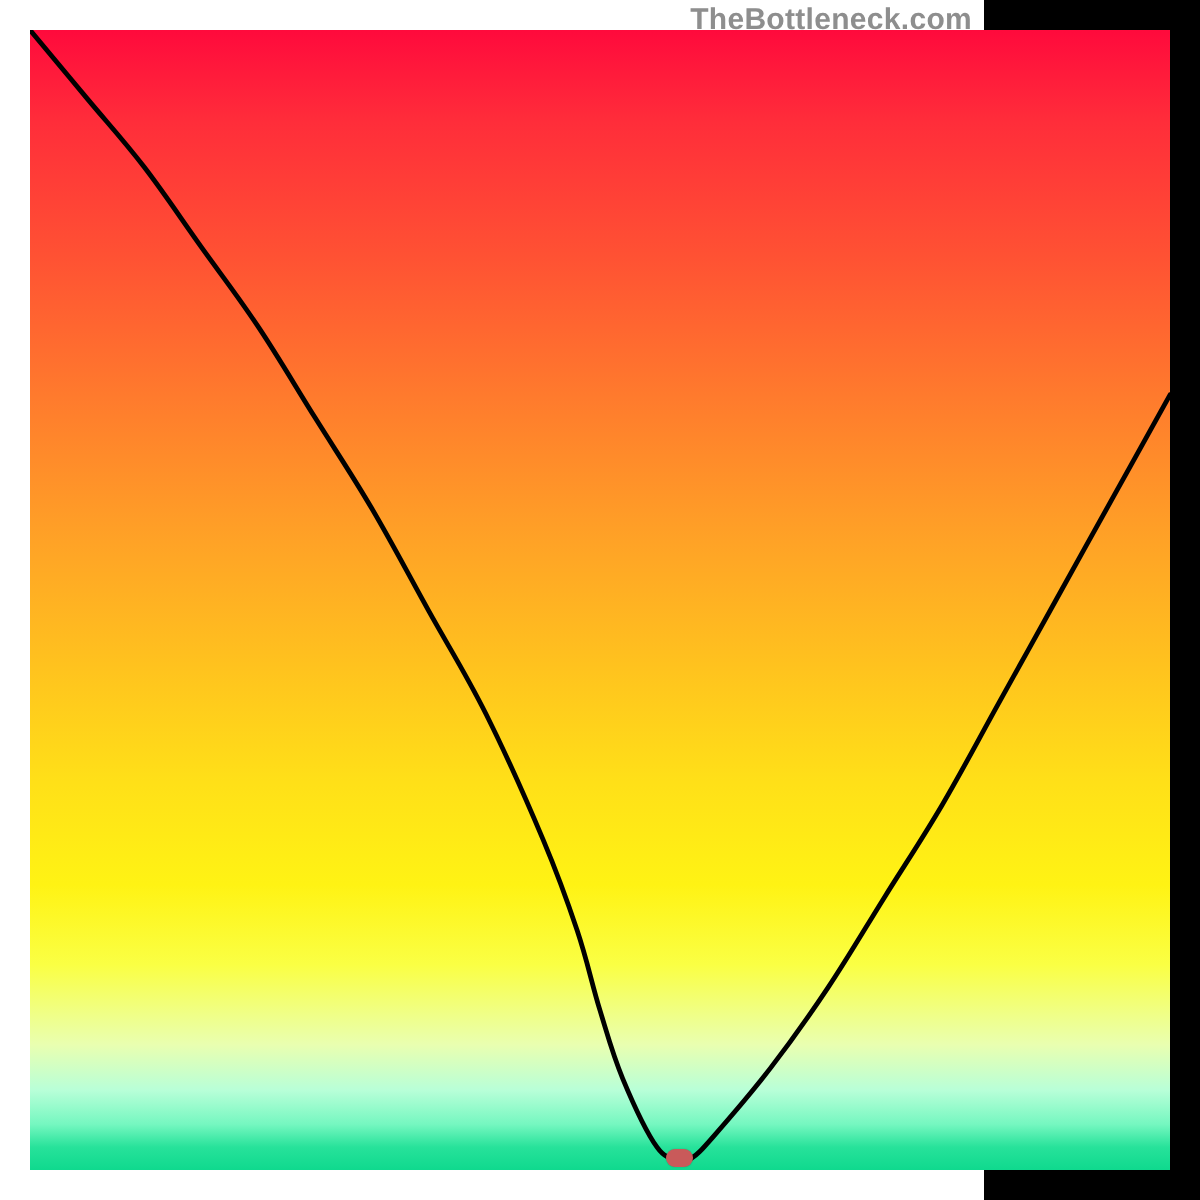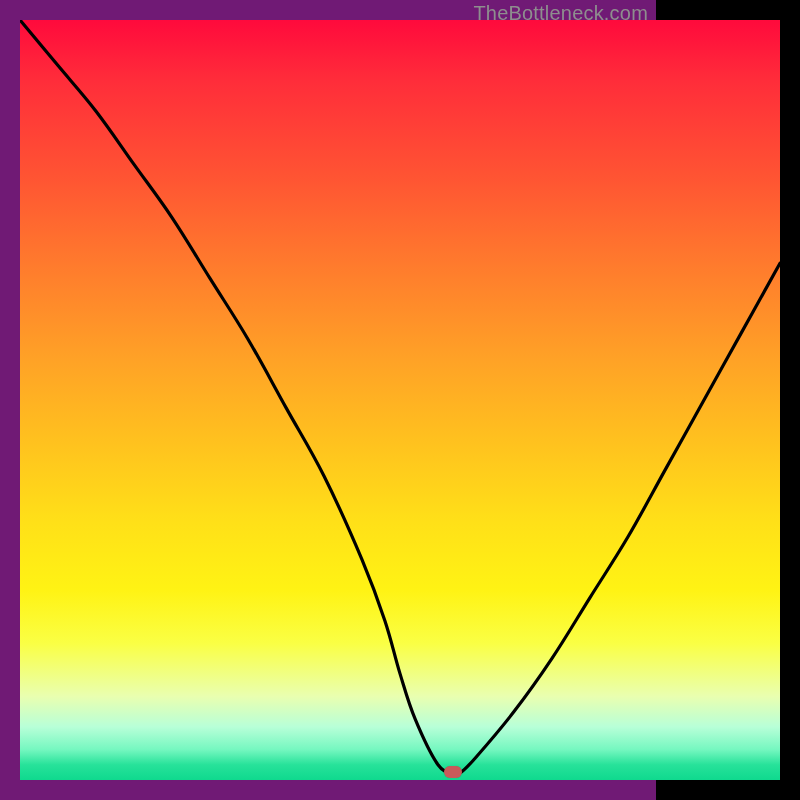--- a/index.html
+++ b/index.html
@@ -8,21 +8,22 @@
     width: 800px;
     height: 800px;
     background: #000;
     overflow: hidden;
     font-family: Arial, Helvetica, sans-serif;
   }
   .stage {
     position: relative;
     width: 656px;
     height: 800px;
-    background: #701a75;
+    background: #ffffff;
+    font-weight: bold;
   }
   .plot-area {
     position: absolute;
     left: 20px;
     top: 20px;
     width: 760px;
     height: 760px;
     overflow: hidden;
   }
   .gradient {

